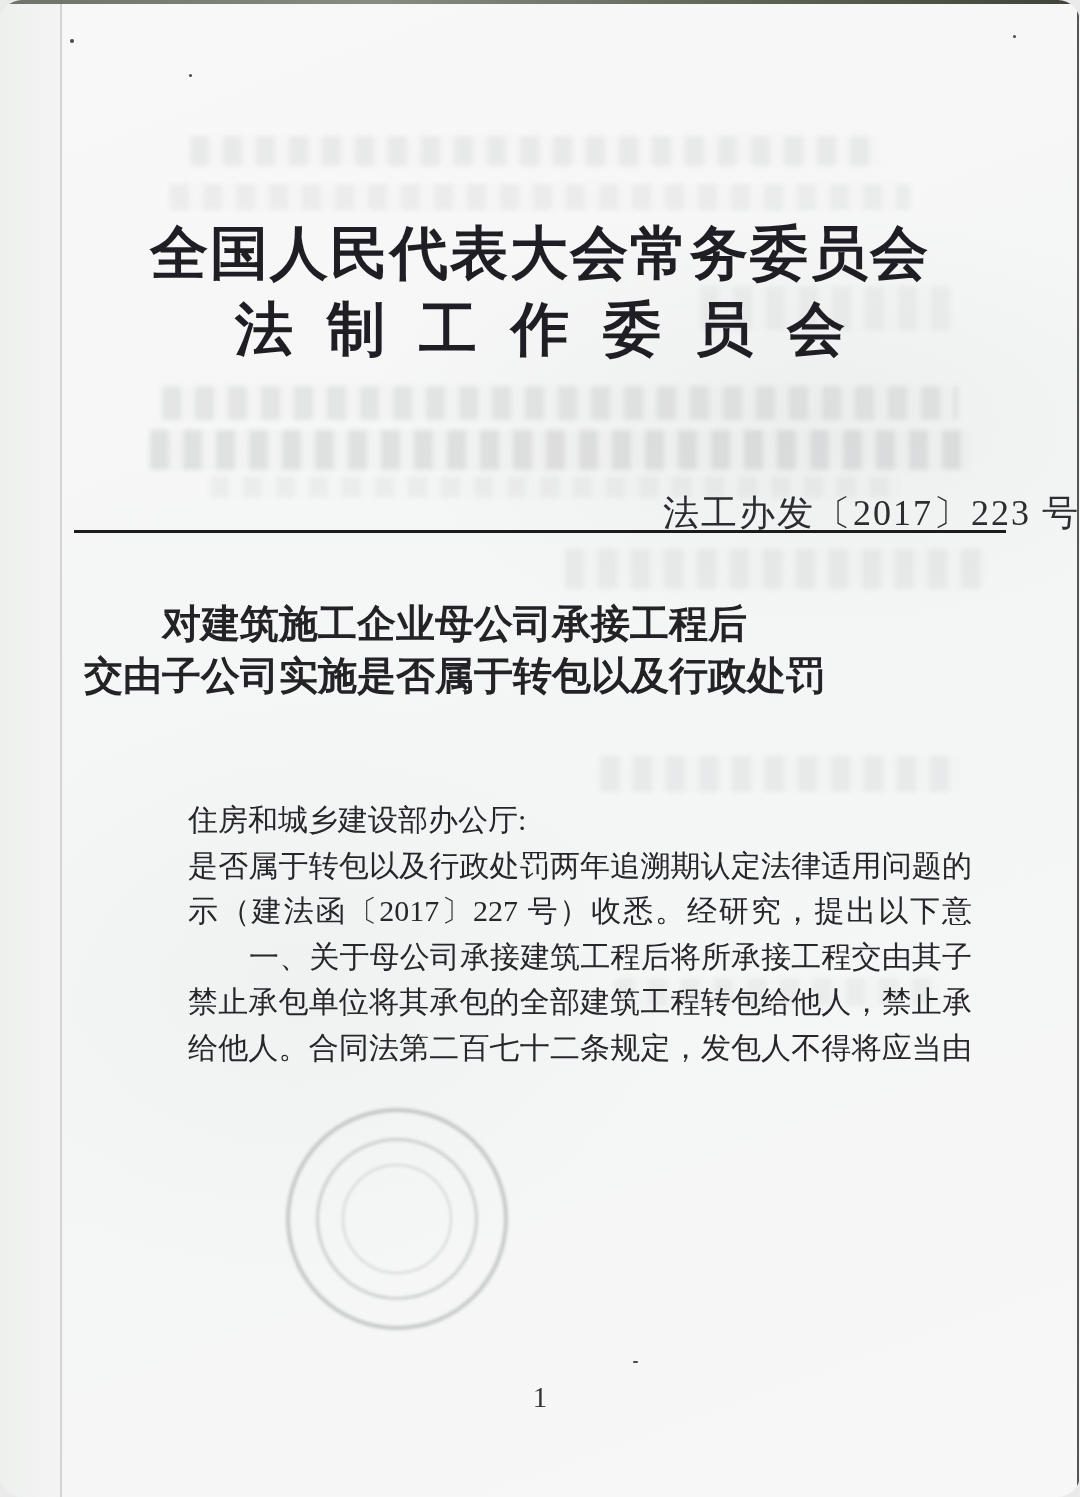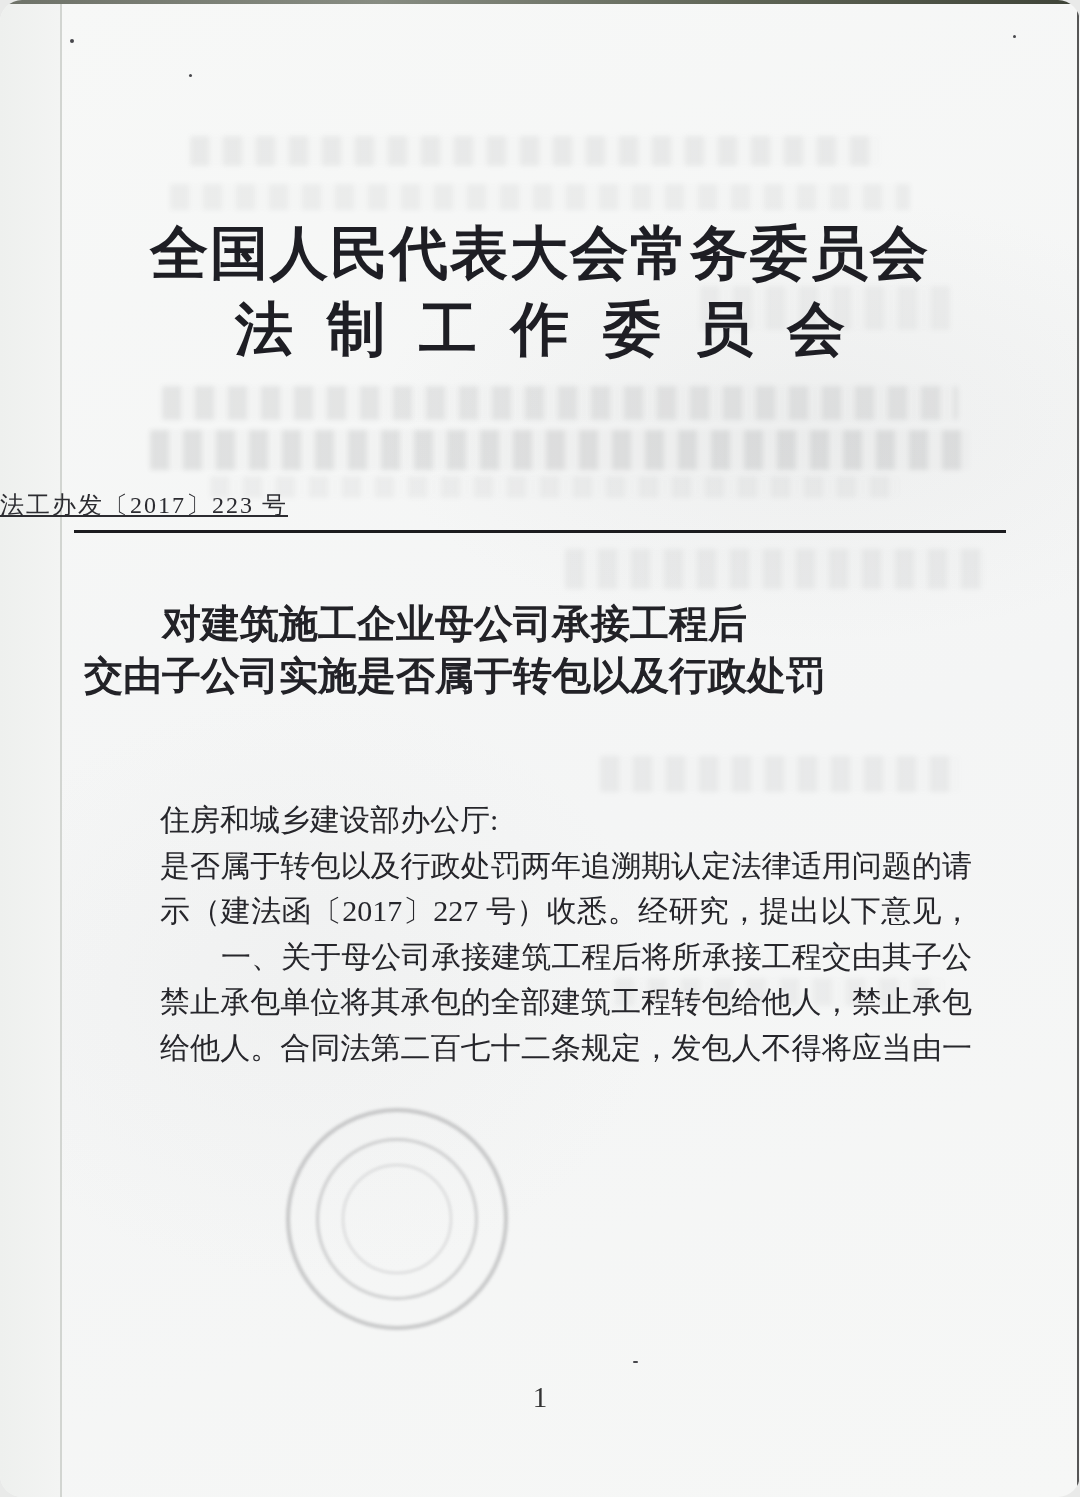--- a/index.html
+++ b/index.html
@@ -23,30 +23,30 @@
   
   .stamp{position:absolute;left:286px;top:1108px;width:214px;height:214px;border-radius:50%;
     border:4px solid rgba(95,95,100,0.30);filter:blur(1.5px);z-index:1;}
   .stamp::before{content:"";position:absolute;inset:26px;border-radius:50%;border:3px solid rgba(95,95,100,0.26);}
   .stamp::after{content:"";position:absolute;inset:52px;border-radius:50%;border:2px solid rgba(95,95,100,0.20);}
   
   .org1{top:215px;left:0;width:1080px;text-align:center;font-size:58px;font-weight:700;
     letter-spacing:2px;color:#1e1e24;z-index:2;}
   .org2{top:291px;left:17px;width:1080px;text-align:center;font-size:58px;font-weight:700;
     letter-spacing:34px;color:#1e1e24;z-index:2;}
-  .docnum{top:489px;left:0;width:1080px;text-align:left;font-size:24px;color:#2c2c31;
-    letter-spacing:2px;z-index:2;text-decoration:underline;}
+  .docnum{top:489px;left:0;width:1080px;text-align:right;font-size:36px;color:#2c2c31;
+    letter-spacing:2px;z-index:2;}
   .rule{top:530px;left:74px;width:932px;height:3px;background:#1c1c1f;z-index:2;}
   
   .title{top:598px;left:0;width:909px;text-align:center;font-size:39px;font-weight:700;
     line-height:52px;color:#222227;z-index:2;}
   
   .body-block{top:797px;left:160px;width:812px;font-size:30px;line-height:45.6px;
     color:#26262b;z-index:2;}
-  .bl{height:45.6px;white-space:nowrap;}
+  .bl{height:45.6px;white-space:nowrap;margin-left:28px;}
   .jl{text-align:justify;text-align-last:justify;white-space:normal;overflow:hidden;}
   .indent{text-indent:61px;}
   .pagenum{top:1381px;left:0;width:1080px;text-align:center;font-size:29px;color:#333;z-index:2;}
 </style>
 </head>
 <body>
 
 <div id="page">
 
   <div class="abs top-edge"></div>

